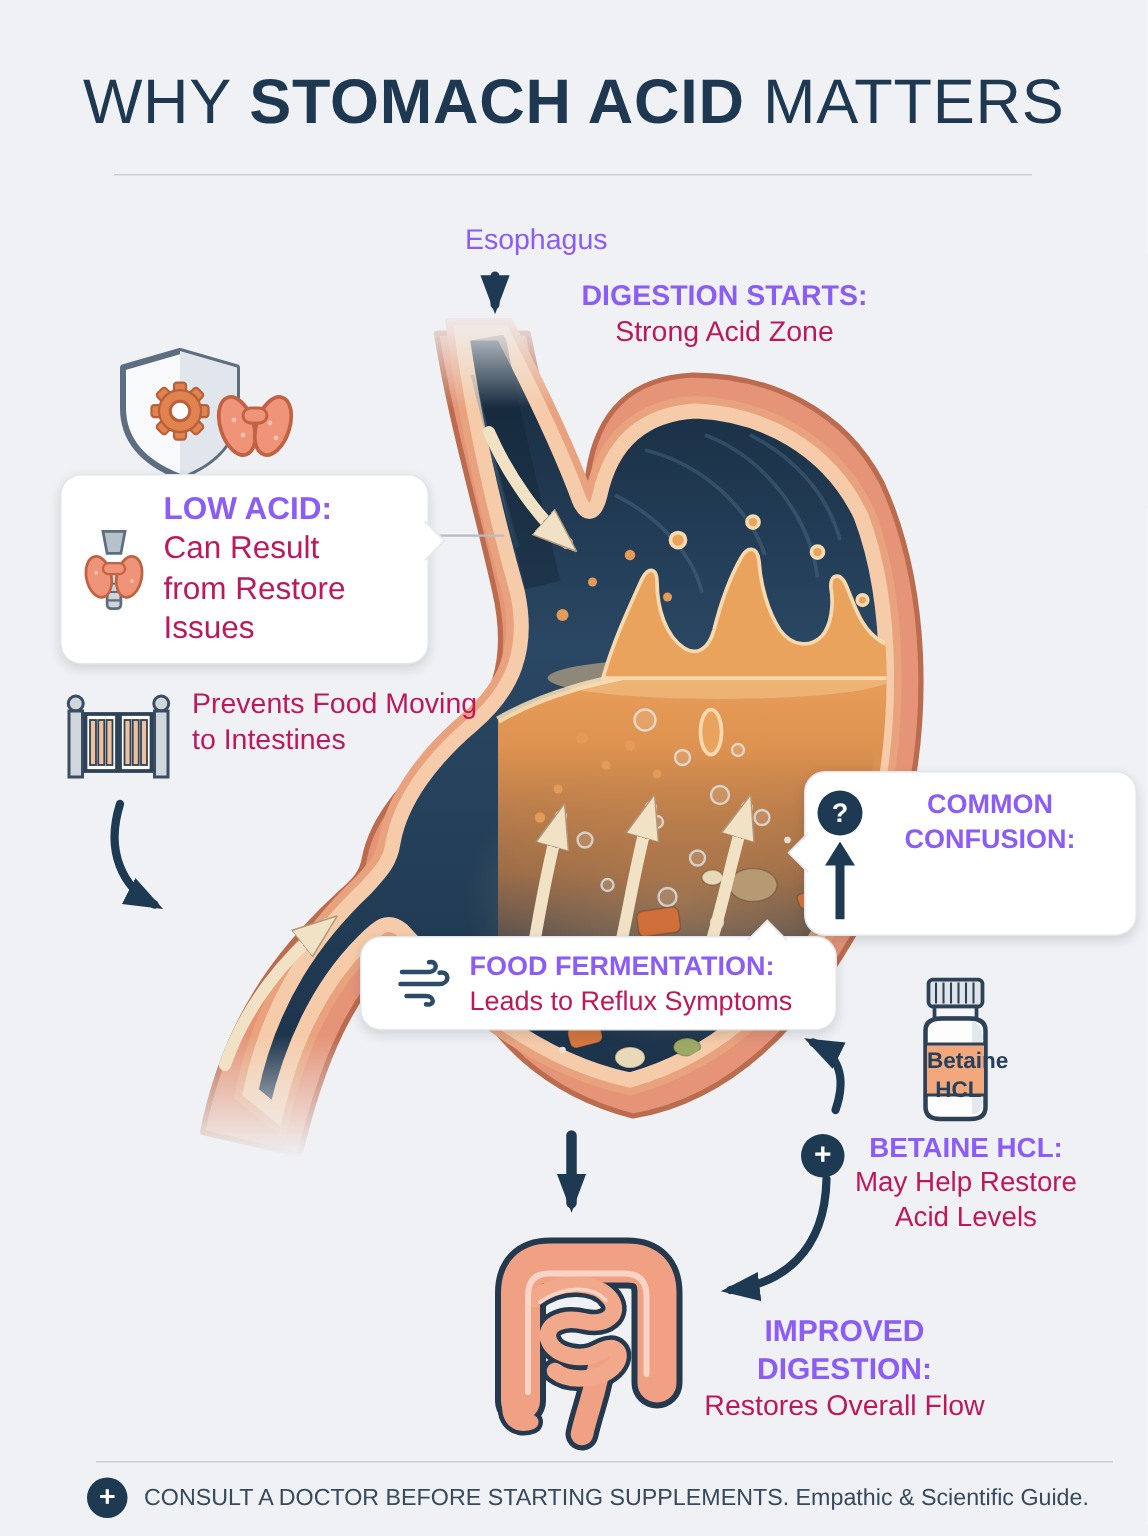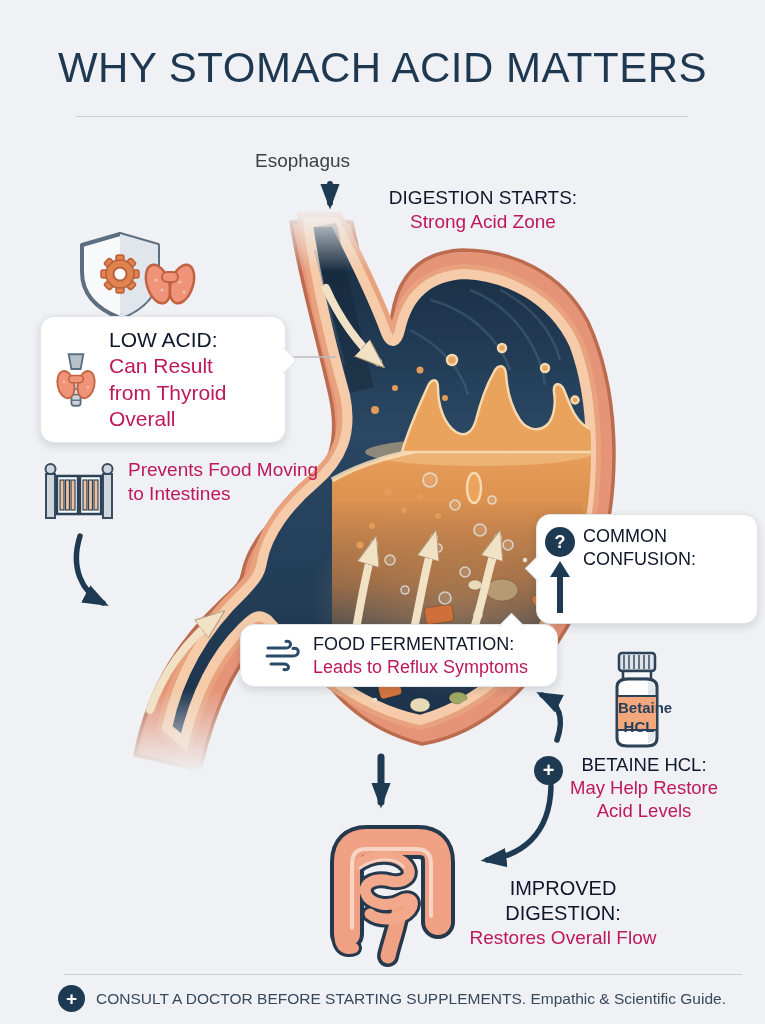--- a/index.html
+++ b/index.html
@@ -1,42 +1,42 @@
 <!DOCTYPE html>
 <html><head>
 <meta charset="utf-8">
 <style>
   html,body{margin:0;padding:0;}
   .canvas{position:relative;width:765px;height:1024px;background:#eff1f4;overflow:hidden;
           font-family:"Liberation Sans",sans-serif;color:#222;}
   .abs{position:absolute;}
   
   .title{left:0;right:0;top:44px;text-align:center;font-size:42px;letter-spacing:.5px;color:#1d3850;font-weight:400;}
-  .title b{font-weight:400;}
+  .title b{font-weight:700;}
   .title-rule{left:76px;top:116px;width:612px;height:1px;background:#c9ced5;}
   
   .note{line-height:1.25;}
-  .note .h{font-weight:400;color:#0f172a;display:block;}
+  .note .h{font-weight:700;color:#8b5cf6;display:block;}
   .note .b{color:#be185d;display:block;}
   .center{text-align:center;}
   
-  .esoph{left:255px;top:150px;width:150px;text-align:left;font-size:19px;color:#404040;}
+  .esoph{left:255px;top:150px;width:150px;text-align:right;font-size:19px;color:#8b5cf6;}
   .digest{left:383px;top:186px;width:200px;font-size:19px;}
   .insuff{left:44px;top:458px;display:flex;gap:14px;align-items:flex-start;}
   .insuff .txt{width:192px;font-size:19px;}
   .insuff .txt .h{white-space:nowrap;}
   
   .box{background:#fff;border:1px solid #e2e5e9;border-radius:14px;box-shadow:0 3px 8px rgba(30,45,60,.15);}
   .tail{position:absolute;width:18px;height:18px;background:#fff;transform:rotate(45deg);
         border:1px solid #e2e5e9;}
   .lowacid{left:40px;top:316px;width:220px;padding:10px 12px;display:flex;gap:10px;align-items:center;}
   .lowacid .txt{font-size:21px;width:136px;}
   .lowacid .tail{right:-8px;top:34px;border-left:none;border-bottom:none;}
   .confusion{left:536px;top:514px;width:204px;padding:10px 8px;display:flex;gap:8px;align-items:flex-start;}
-  .confusion .txt{font-size:17px;width:154px;text-align:left;}
+  .confusion .txt{font-size:17px;width:154px;text-align:center;}
   .confusion .txt .h{font-size:18px;}
   .confusion .tail{left:-8px;top:44px;border-top:none;border-right:none;}
   .confusion .icons{display:flex;flex-direction:column;align-items:center;gap:4px;padding-top:2px;}
   .ferment{left:240px;top:624px;width:268px;padding:8px 24px;display:flex;gap:10px;align-items:center;}
   .ferment .txt{font-size:18px;}
   .ferment .tail{right:36px;top:-8px;border-right:none;border-bottom:none;}
   .betaine-note{left:566px;top:753px;width:156px;text-align:center;font-size:18.5px;}
   .improved{left:452px;top:876px;width:222px;text-align:center;font-size:19px;}
   .improved .h{font-size:20px;}
   
@@ -309,21 +309,21 @@
       <line x1="20" y1="48" x2="30" y2="48" stroke="#5d6e80" stroke-width="1.5"></line>
       <line x1="20" y1="54" x2="30" y2="54" stroke="#5d6e80" stroke-width="1.5"></line>
       <ellipse cx="14" cy="37" rx="9" ry="15" fill="#ef9478" stroke="#c16342" stroke-width="2" transform="rotate(-12 14 37)"></ellipse>
       <ellipse cx="36" cy="37" rx="9" ry="15" fill="#ef9478" stroke="#c16342" stroke-width="2" transform="rotate(12 36 37)"></ellipse>
       <rect x="17" y="27" width="16" height="8" rx="4" fill="#ef9478" stroke="#c16342" stroke-width="1.6"></rect>
       <circle cx="12" cy="34" r="1.4" fill="#fff" opacity="0.4"></circle>
         <circle cx="38" cy="40" r="1.4" fill="#fff" opacity="0.4"></circle>
     </svg>
     <div class="note txt">
       <span class="h">LOW ACID:</span>
-      <span class="b">Can Result from Thyroid Overall</span>
+      <span class="b">Can Result from Restore Issues</span>
     </div>
   </div>
 
   <div class="abs insuff">
     <svg width="70" height="66" viewBox="0 0 70 66">
       <circle cx="6.5" cy="11" r="5" fill="#cfd6dc" stroke="#3a4c61" stroke-width="2"></circle>
       <circle cx="63.5" cy="11" r="5" fill="#cfd6dc" stroke="#3a4c61" stroke-width="2"></circle>
       <rect x="2" y="16" width="9" height="44" fill="#cfd6dc" stroke="#3a4c61" stroke-width="2"></rect>
       <rect x="59" y="16" width="9" height="44" fill="#cfd6dc" stroke="#3a4c61" stroke-width="2"></rect>
       <rect x="13" y="18" width="21" height="38" fill="#fff" stroke="#2e4257" stroke-width="2.5"></rect>

